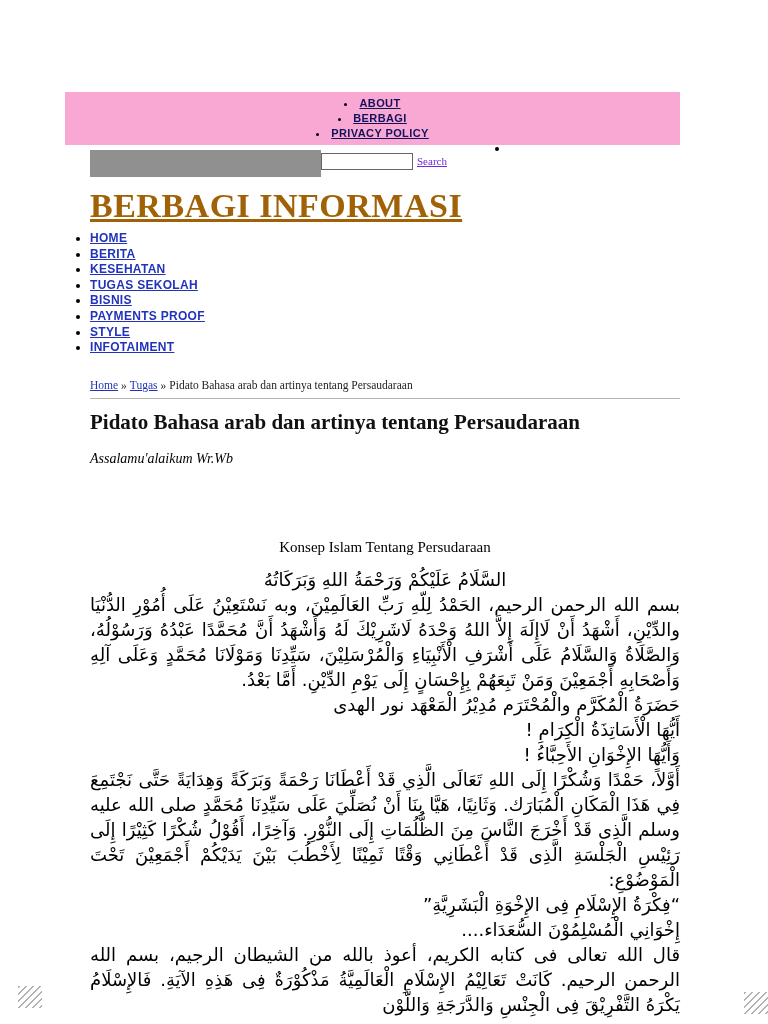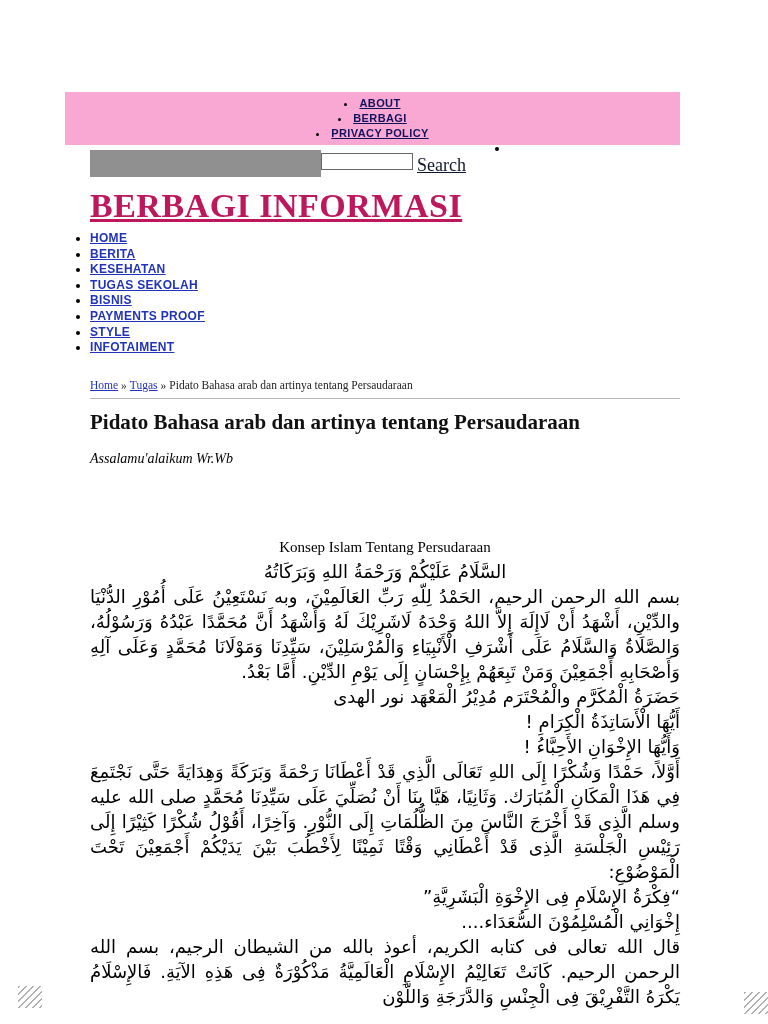--- a/index.html
+++ b/index.html
@@ -14,25 +14,25 @@
   .header-bar ul{margin:0;padding:4px 0 0 0;list-style:disc;list-style-position:inside;text-align:center;}
   .header-bar li{font-family:"Liberation Sans", sans-serif;font-size:11px;font-weight:bold;line-height:15px;color:#000;}
   .header-bar a{color:#12125c;text-decoration:underline;letter-spacing:0.4px;cursor:pointer;}
 
   .stray-bullet{position:absolute;left:430px;top:55px;width:4px;height:4px;border-radius:50%;background:#000;}
 
   
   .search-row{position:relative;height:27px;margin-top:5px;}
   .search-gray{position:absolute;left:25px;top:0;width:231px;height:27px;background:#909090;}
   .search-input{position:absolute;left:256px;top:3px;width:86px;height:15px;border:1px solid #666;background:#fff;font-size:12px;padding:0 2px;font-family:"Liberation Sans",sans-serif;}
-  .search-label{position:absolute;left:352px;top:5px;font-size:18px;color:#0f172a;cursor:pointer;text-decoration:underline;}
+  .search-label{position:absolute;left:352px;top:5px;font-size:11px;color:#6d28d9;cursor:pointer;text-decoration:underline;}
 
   
   h1.site-title{margin:10px 0 4px 25px;font-size:34px;letter-spacing:0.5px;font-weight:bold;}
-  h1.site-title a{color:#be185d;text-decoration:underline;cursor:pointer;}
+  h1.site-title a{color:#a16207;text-decoration:underline;cursor:pointer;}
 
   
   ul.main-nav{margin:6px 0 0 0;padding-left:25px;list-style:disc;}
   ul.main-nav li{font-family:"Liberation Sans", sans-serif;font-size:12px;font-weight:bold;line-height:15.6px;color:#000;}
   ul.main-nav a{color:#2233bb;text-decoration:underline;letter-spacing:0.3px;cursor:pointer;}
 
   .content{margin-left:25px;width:590px;}
 
   .breadcrumb{margin-top:23px;font-family:Liberation Serif, serif;font-size:11.5px;color:#222;}
   .breadcrumb a{color:#2233bb;text-decoration:underline;cursor:pointer;}
@@ -46,21 +46,21 @@
   .meta a{color:#2233bb;text-decoration:underline;cursor:pointer;}
   .meta .labels-label{margin-left:10px;}
 
   .greeting{margin:16px 0 0;font-size:14px;font-style:italic;}
 
   .body-heading{margin:72px 0 0;text-align:center;font-weight:normal;font-size:15px;}
 
   .arabic{margin:0;direction:rtl;unicode-bidi:embed;text-align:justify;
     font-family:"DejaVu Sans", sans-serif;font-size:18px;line-height:25px;color:#000;}
   .arabic.center{text-align:center;}
-  .salam{margin-top:3px;}
+  .salam{margin-top:11px;}
 
   
   .grip{position:absolute;width:24px;height:22px;
     background:repeating-linear-gradient(135deg,#b0b0b0 0 1.5px,transparent 1.5px 5px);}
   .grip-left{left:18px;top:986px;}
   .grip-right{left:744px;top:992px;}
 </style>
 </head>
 <body>
 

